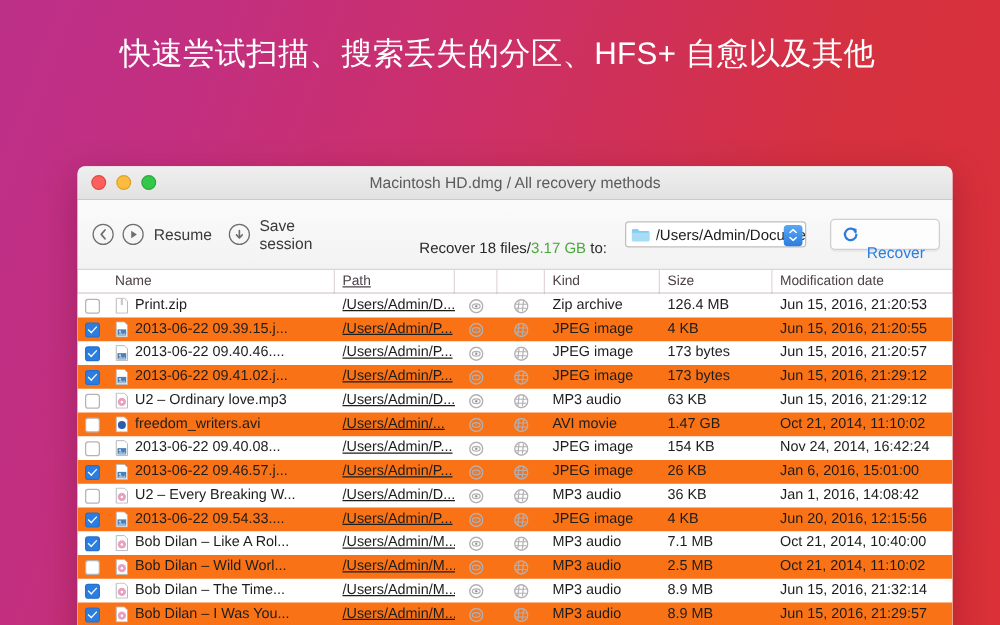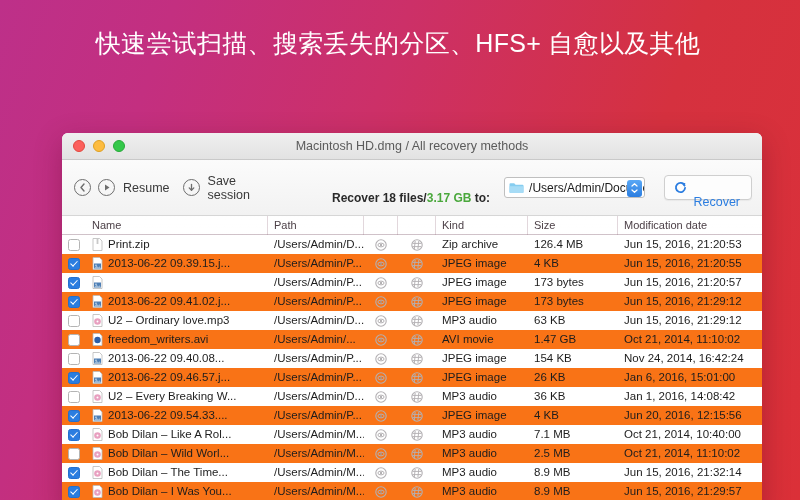--- a/index.html
+++ b/index.html
@@ -68,21 +68,21 @@
   }
   .circ-btn {
     width: 17px; height: 17px; border-radius: 50%;
     border: 1.4px solid #6e6e6e;
     display: flex; align-items: center; justify-content: center;
     flex: 0 0 auto;
   }
   .circ-btn svg { display: block; }
   .tb-label { font-size: 12.5px; color: #3a3a3a; margin-right: 6px; margin-left: 1px;}
   .tb-gap { width: 46px; }
-  .recover-info { font-size: 12px; color: #2a2a2a; font-weight: bold; white-space: nowrap; margin-top: 20px; }
+  .recover-info { font-size: 12px; color: #2a2a2a; font-weight: normal; white-space: nowrap; margin-top: 20px; }
   .recover-info .sz { color: #4aa83c; }
   .path-select {
     flex: 1 1 auto;
     height: 21px;
     margin-left: 7px;
     background: #ffffff;
     border: 1px solid #bfbfbf;
     border-radius: 3px;
     display: flex; align-items: center;
     padding-left: 4px;
@@ -130,21 +130,21 @@
     height: 19px;
     display: flex; align-items: center;
     font-size: 11.5px; color: #1d1d1d;
   }
   .row.alt { background: #f97316; }
   .row .cell { height: 19px; line-height: 19px; overflow: hidden; white-space: nowrap; padding-left: 6px; }
 
   
   .c-check { width: 24px; flex: 0 0 24px; display: flex; align-items: center; justify-content: center; padding-left: 0 !important;}
   .c-name  { width: 182px; flex: 0 0 182px; display: flex; align-items: center; gap: 5px; }
-  .c-path  { width: 96px; flex: 0 0 96px; }
+  .c-path  { width: 96px; flex: 0 0 96px; text-decoration: underline; }
   .c-eye   { width: 34px; flex: 0 0 34px; display: flex; align-items: center; justify-content: center; padding-left: 0 !important;}
   .c-hex   { width: 38px; flex: 0 0 38px; display: flex; align-items: center; justify-content: center; padding-left: 0 !important;}
   .c-kind  { width: 92px; flex: 0 0 92px; }
   .c-size  { width: 90px; flex: 0 0 90px; }
   .c-date  { flex: 1 1 auto; }
 
   .cb {
     width: 12px; height: 12px; border-radius: 2.5px;
     border: 1px solid #b4b4b4; background: #fff;
     display: flex; align-items: center; justify-content: center;
@@ -307,20 +307,21 @@
         <div class="cell c-check">
           <div class="cb on"></div>
         </div>
         <div class="cell c-name">
           <svg class="ficon" viewBox="0 0 11 13">
             <path d="M1 0.5 H7.5 L10 3 V12.5 H1 Z" fill="#ffffff" stroke="#b9b9b9" stroke-width="0.8"></path>
             <rect x="2" y="6.5" width="7" height="5" fill="#4e7fb5"></rect>
             <circle cx="4" cy="8.2" r="0.8" fill="#dbe8f4"></circle>
             <path d="M2 11.5 L4.5 8.6 L6.3 10.4 L7.6 9.2 L9 11.5 Z" fill="#9cb9d6"></path>
           </svg>
+          <span class="nm">2013-06-22 09.40.46....</span>
         </div>
         <div class="cell c-path">/Users/Admin/P...</div>
         <div class="cell c-eye">
           <svg width="12" height="12" viewBox="0 0 12 12">
             <circle cx="6" cy="6" r="5.2" fill="none" stroke="#b3b0b3" stroke-width="1.1"></circle>
             <ellipse cx="6" cy="6" rx="3.1" ry="1.9" fill="none" stroke="#b3b0b3" stroke-width="1"></ellipse>
             <circle cx="6" cy="6" r="1" fill="#9b989b"></circle>
           </svg>
         </div>
         <div class="cell c-hex">

